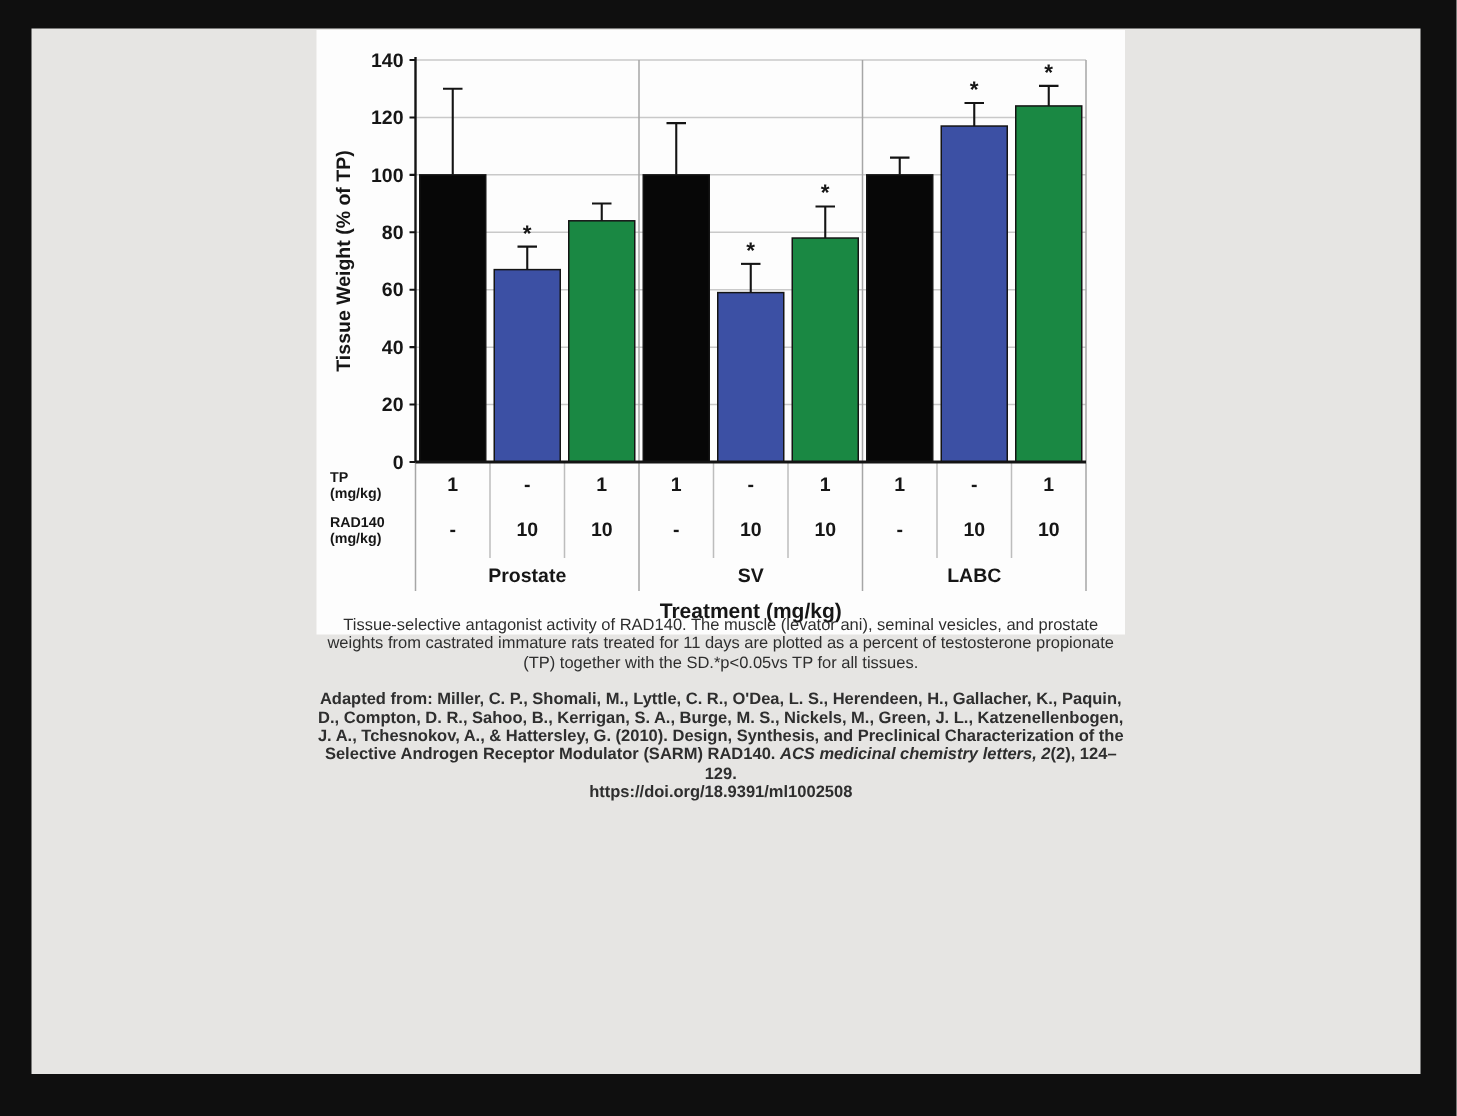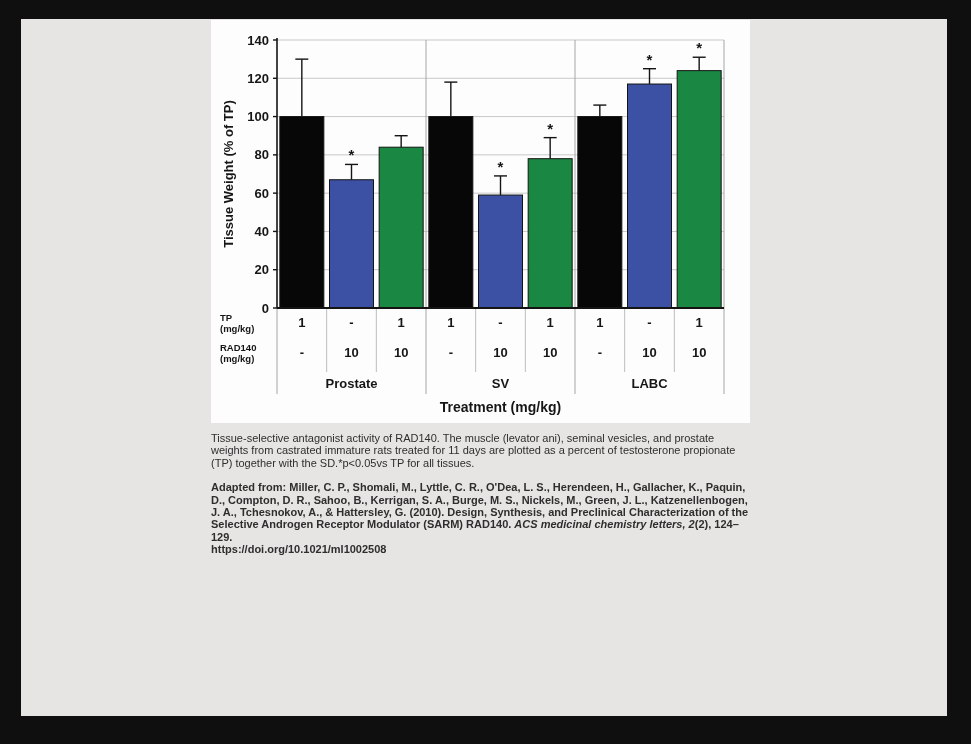--- a/index.html
+++ b/index.html
@@ -15,22 +15,22 @@
   .chart-card{
     position:absolute;left:190px;top:1px;width:539px;height:403px;
     background:#fdfdfd;
   }
   .chart-card svg{display:block;}
   svg text{
     font-family:"Liberation Sans", sans-serif;
     fill:#161616;
   }
   .caption-block{
-    position:absolute;left:190px;top:413px;width:539px;
-    color:#2e2e2e;text-align:left;
+    position:absolute;left:190px;top:392px;width:539px;
+    color:#2e2e2e;text-align:center;
     font-size:11px;line-height:12.4px;
   }
   .caption-para{margin:0;}
   .reference-para{margin:12px 0 0 0;font-weight:bold;}
   .ref-url{display:block;}
 </style>
 </head>
 <body>
 
 <div class="slide-panel">
@@ -133,17 +133,17 @@
         <text x="289.5" y="392" font-size="14" font-weight="bold" text-anchor="middle">Treatment (mg/kg)</text>
       </svg>
   </div>
 
   <div class="caption-block">
     <p class="caption-para">
       <span>Tissue-selective antagonist activity of RAD140. The muscle (levator ani), seminal vesicles, and prostate weights from castrated immature rats treated for 11 days are plotted as a percent of testosterone propionate (TP) together with the SD.*p&lt;0.05vs TP for all tissues.</span>
     </p>
     <p class="reference-para">
       <span>Adapted from: Miller, C. P., Shomali, M., Lyttle, C. R., O'Dea, L. S., Herendeen, H., Gallacher, K., Paquin, D., Compton, D. R., Sahoo, B., Kerrigan, S. A., Burge, M. S., Nickels, M., Green, J. L., Katzenellenbogen, J. A., Tchesnokov, A., &amp; Hattersley, G. (2010). Design, Synthesis, and Preclinical Characterization of the Selective Androgen Receptor Modulator (SARM) RAD140. </span><i>ACS medicinal chemistry letters, </i><i>2</i><span>(2), 124–129.</span>
-      <span class="ref-url">https://doi.org/10.1021/ml1002508</span>
+      <span class="ref-url">https://doi.org/18.9391/ml1002508</span>
     </p>
   </div>
 
 </div>
 
 </body></html>

